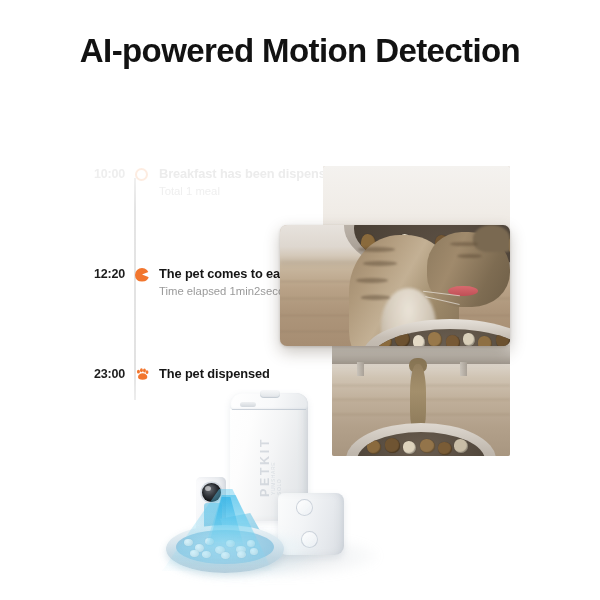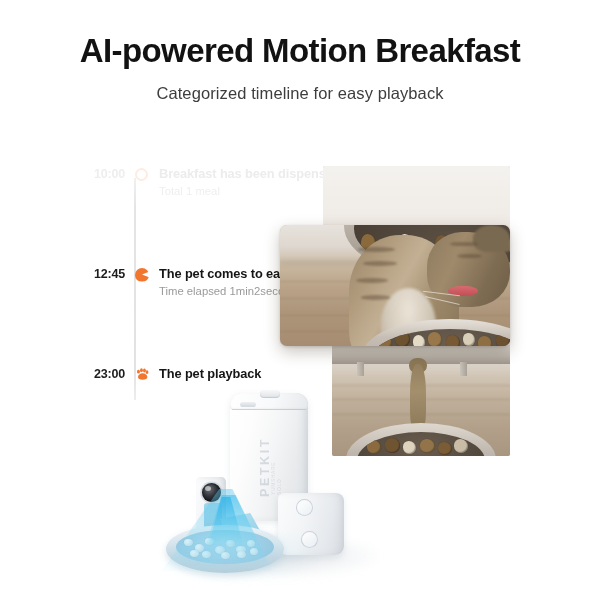--- a/index.html
+++ b/index.html
@@ -568,40 +568,39 @@
     filter: blur(6px);
     z-index: 51;
   }
 </style>
 </head>
 <body>
 
 <div id="stage">
 
   <div class="header">
-    <h1 class="title">AI-powered Motion Breakfast</h1>
-    <p class="subtitle">Categorized timeline for easy playback</p>
+    <h1 class="title">AI-powered Motion Detection</h1>
   </div>
 
   <div class="timeline">
     <div class="tl-axis"></div>
 
     <div class="tl-row r0 faded">
       <div class="tl-time">10:00</div>
       <div class="tl-icon">
         <span class="icon-bowl"></span>
       </div>
       <div class="tl-body">
         <div class="tl-head">Breakfast has been dispensed</div>
         <div class="tl-sub">Total 1 meal</div>
       </div>
     </div>
 
     <div class="tl-row r1">
-      <div class="tl-time">12:45</div>
+      <div class="tl-time">12:20</div>
       <div class="tl-icon">
         <span class="icon-eat"></span>
       </div>
       <div class="tl-body">
         <div class="tl-head">The pet comes to eat</div>
         <div class="tl-sub">Time elapsed 1min2seconds</div>
       </div>
     </div>
 
     <div class="tl-row r2">
@@ -609,21 +608,21 @@
       <div class="tl-icon">
         <svg class="icon-paw" viewBox="0 0 20 20">
           <ellipse cx="4.6" cy="6.2" rx="2.0" ry="2.6" fill="#f2762e"></ellipse>
           <ellipse cx="8.6" cy="4.3" rx="1.9" ry="2.7" fill="#f2762e"></ellipse>
           <ellipse cx="12.6" cy="4.6" rx="1.9" ry="2.7" fill="#f2762e"></ellipse>
           <ellipse cx="16.0" cy="6.8" rx="1.9" ry="2.5" fill="#f2762e"></ellipse>
           <path d="M10.2 8.4c3.6 0 6.2 2.4 6.2 5.0 0 2.3-2.2 3.6-6.2 3.6s-6.2-1.3-6.2-3.6c0-2.6 2.6-5.0 6.2-5.0z" fill="#f2762e"></path>
         </svg>
       </div>
       <div class="tl-body">
-        <div class="tl-head">The pet playback</div>
+        <div class="tl-head">The pet dispensed</div>
       </div>
     </div>
   </div>
 
   <div class="photo ph-top">
     <div class="scn-bowl-wall"></div>
     <div class="scn-bowl-rim"></div>
     <div class="scn-bowl-inner">
       <span class="kib" style="left:6%;  top:8%;  width:12%; height:13%; background:#8a6a3a;"></span>
       <span class="kib" style="left:18%; top:4%;  width:11%; height:12%; background:#7d5f33;"></span>

